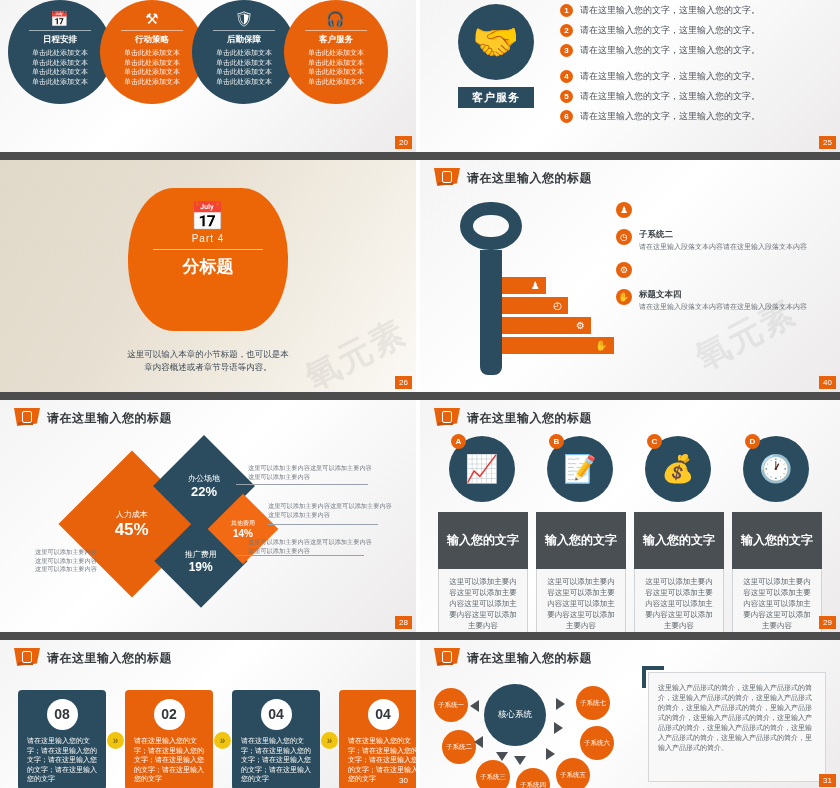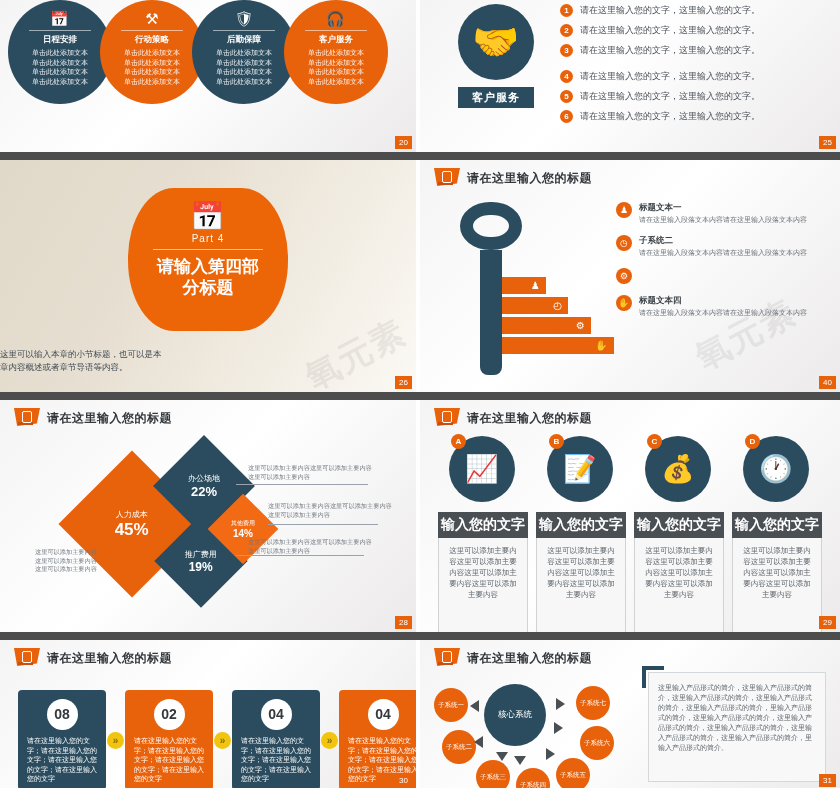--- a/index.html
+++ b/index.html
@@ -89,21 +89,21 @@
     position: absolute; left: 50%; transform: translateX(-50%); top: 28px;
     width: 160px; height: 143px; background: #ec6608;
     border-radius: 46px / 70px;
     color: #fff; text-align: center; padding-top: 14px;
   }
   .s26 .blob .bicon { font-size: 28px; line-height: 30px; }
   .s26 .blob .part { font-size: 10px; letter-spacing: 1px; margin-top: 1px; opacity: .95; }
   .s26 .blob .brule { width: 110px; height: 1px; background: rgba(255,255,255,.6); margin: 5px auto 6px; }
   .s26 .blob .btitle { font-size: 17px; font-weight: bold; line-height: 21px; }
   .s26 .caption {
-    position: absolute; left: 0; right: 0; top: 188px; 
+    position: absolute; left: 0; right: 0; top: 188px; text-align: center;
     font-size: 8.5px; line-height: 13px; color: #3f4a54;
   }
   .watermark {
     position: absolute; right: 6px; bottom: 14px;
     font-size: 34px; color: rgba(120,120,120,.13); font-weight: bold;
     transform: rotate(-28deg); pointer-events: none; letter-spacing: 2px;
   }
 
   
   .s27 .key { position: absolute; left: 40px; top: 42px; }
@@ -143,22 +143,22 @@
   .s29 .ccirc {
     width: 66px; height: 66px; border-radius: 50%; background: #2b4c5e;
     display: flex; align-items: center; justify-content: center; color: #fff; font-size: 27px;
   }
   .s29 .badge {
     position: absolute; left: 2px; top: -2px; width: 15px; height: 15px; border-radius: 50%;
     background: #e8620c; color: #fff; font-size: 8px; font-weight: bold;
     text-align: center; line-height: 15px;
   }
   .s29 .chead {
-    background: #4a4f54; color: #fff; font-size: 14px; font-weight: bold;
-    text-align: center; padding: 4px 0;
+    background: #4a4f54; color: #fff; font-size: 12px; font-weight: bold;
+    text-align: center; padding: 20px 0;
   }
   .s29 .cbody {
     border: 1px solid #cfd3d6; border-top: none; background: #f7f7f7;
     font-size: 7.5px; line-height: 11px; color: #5d656c; text-align: center;
     padding: 7px 8px; height: 96px;
   }
 
   
   .s30 .cards { position: absolute; left: 18px; top: 50px; display: flex; align-items: flex-start; }
   .s30 .card {
@@ -294,21 +294,20 @@
 
   <div class="band"></div>
 
   <div class="row">
 
     <div class="slide s26" style="width:416px;height:232px;">
       <div class="blob">
         <div class="bicon">📅</div>
         <div class="part">Part 4</div>
         <div class="brule"></div>
-        <div class="btitle">请输入第四部</div>
         <div class="btitle">分标题</div>
       </div>
       <div class="caption">
         <div>这里可以输入本章的小节标题，也可以是本</div>
         <div>章内容概述或者章节导语等内容。</div>
       </div>
       <div class="watermark">氧元素</div>
       <div class="pagenum">26</div>
     </div>
 
@@ -340,24 +339,20 @@
           <span>⚙</span>
         </div>
         <div class="stp" style="width:112px;">
           <span>✋</span>
         </div>
       </div>
 
       <div class="rightlist">
         <div class="ritem">
           <div class="rdot">♟</div>
-          <div>
-            <div class="rh">标题文本一</div>
-            <div class="rb">请在这里输入段落文本内容请在这里输入段落文本内容</div>
-          </div>
         </div>
         <div class="ritem">
           <div class="rdot">◷</div>
           <div>
             <div class="rh">子系统二</div>
             <div class="rb">请在这里输入段落文本内容请在这里输入段落文本内容</div>
           </div>
         </div>
         <div class="ritem">
           <div class="rdot">⚙</div>

